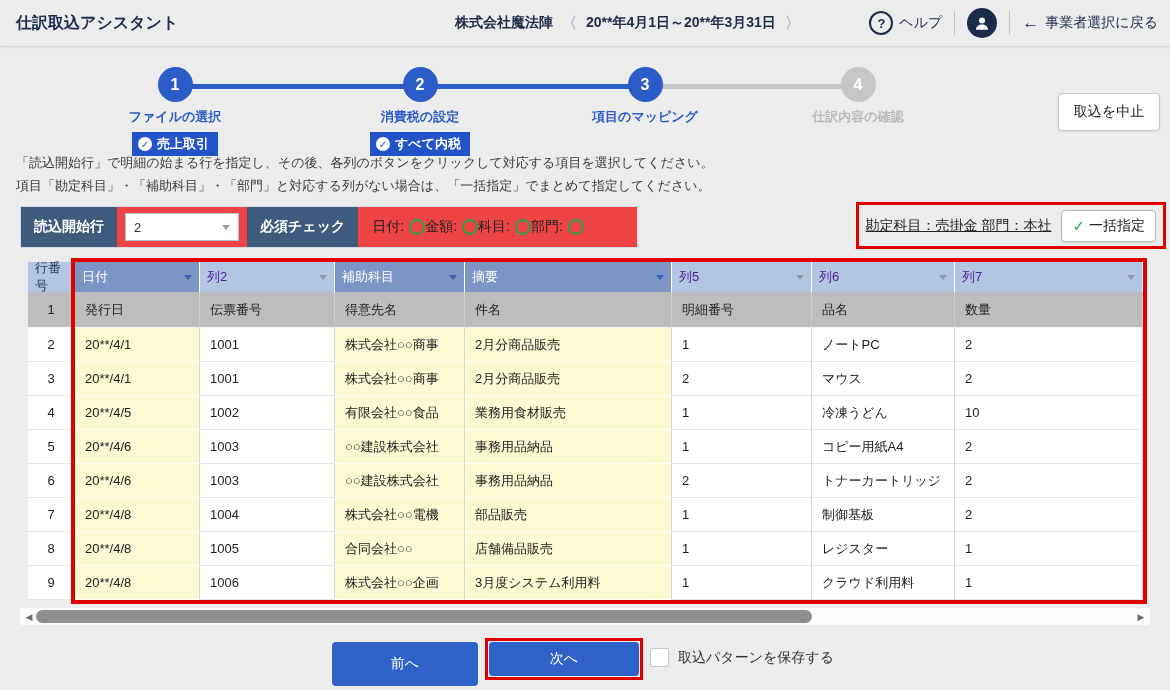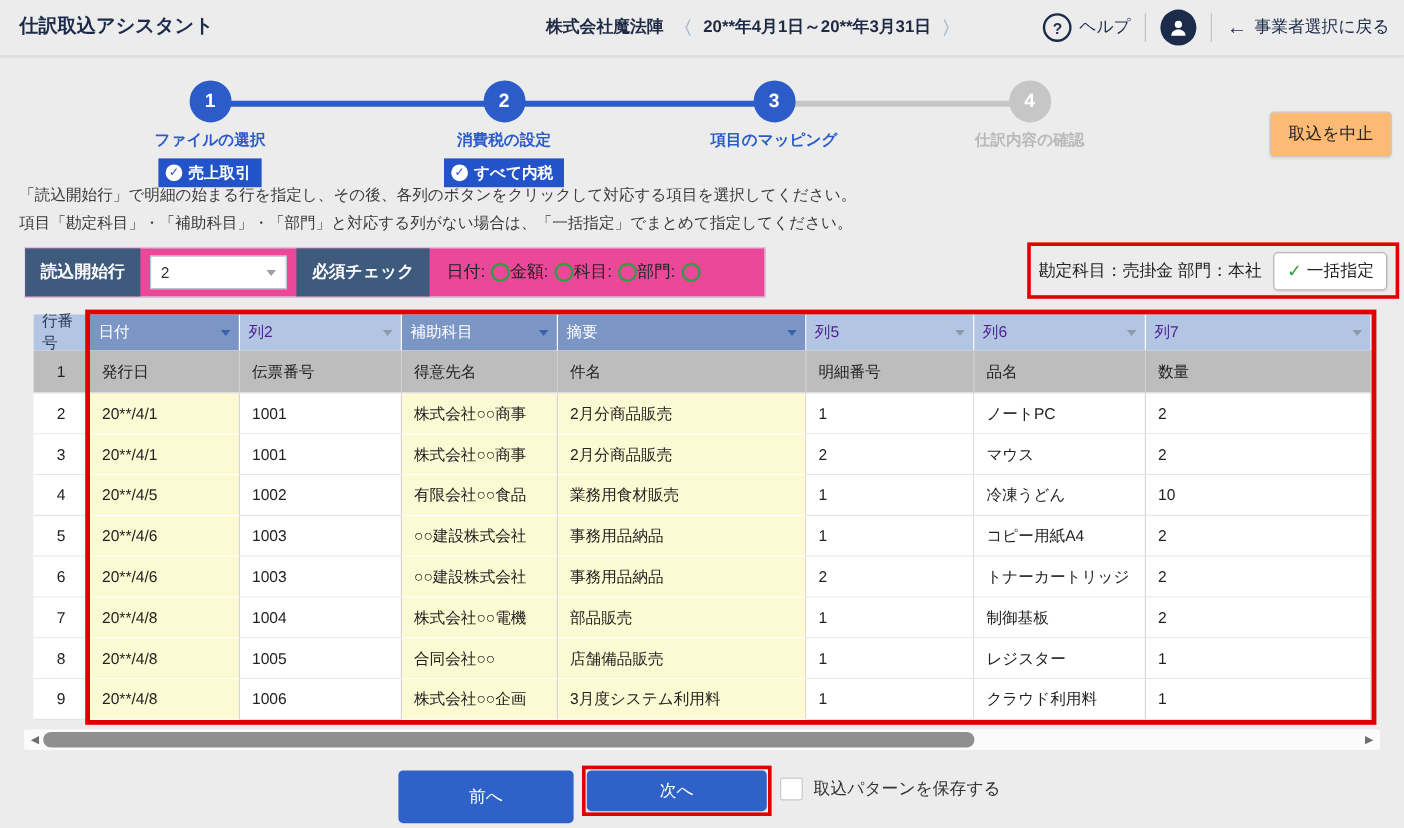--- a/index.html
+++ b/index.html
@@ -45,47 +45,47 @@
   .step-circle.active-blue{background:#2b5cc8;}
   .step-circle.pending{background:#c6c6c6;}
   .step-label{margin-top:6px;font-size:13px;font-weight:bold;color:#2b5cc8;}
   .step-label.pending{color:#b9b9b9;}
   .step-badge{display:inline-flex;align-items:center;gap:5px;margin-top:6px;
     background:#2353c9;color:#fff;font-size:13px;font-weight:bold;
     padding:3px 9px 3px 6px;}
   .badge-check{width:14px;height:14px;border-radius:50%;background:#fff;color:#2353c9;
     display:inline-flex;align-items:center;justify-content:center;font-size:10px;font-weight:bold;}
   .cancel-btn{position:absolute;right:10px;top:38px;width:100px;height:36px;
-    background:#fdba74;border:1px solid #c9c9c9;border-radius:4px;
+    background:#ffffff;border:1px solid #c9c9c9;border-radius:4px;
     font-size:14px;color:#222;display:flex;align-items:center;justify-content:center;
     cursor:pointer;box-shadow:0 1px 2px rgba(0,0,0,.08);}
 
   
   .instructions{position:absolute;left:16px;top:151px;font-size:13px;color:#3a3a3a;line-height:23px;}
 
   
   .controls-left{position:absolute;left:20px;top:206px;height:42px;width:618px;
-    background:#ec4899;border:1px solid #d3dde9;box-sizing:border-box;
+    background:#ef4444;border:1px solid #d3dde9;box-sizing:border-box;
     display:flex;align-items:stretch;}
   .navy-label{background:#3e5a7c;color:#fff;font-size:14px;font-weight:bold;
     display:flex;align-items:center;padding:0 13px;}
   .select-wrap{display:flex;align-items:center;padding:0 8px;}
   .select-box{width:114px;height:28px;background:#fff;border:1px solid #b9c4d2;
     display:flex;align-items:center;justify-content:space-between;
     padding:0 8px;box-sizing:border-box;cursor:pointer;}
   .select-value{font-size:13px;color:#333;}
   .select-caret{width:0;height:0;border-left:4px solid transparent;border-right:4px solid transparent;
     border-top:5px solid #9aa0a8;}
   .indicators{display:flex;align-items:center;gap:0;padding:0 14px;}
   .indicator{display:flex;align-items:center;gap:5px;font-size:14px;color:#222;}
   .green-circle{width:12px;height:12px;border:2px solid #2f9e44;border-radius:50%;display:inline-block;}
 
   .bulk-box{position:absolute;right:4px;top:202px;height:47px;box-sizing:border-box;
     border:3px solid #e00000;display:flex;align-items:center;gap:10px;padding:0 7px;}
-  .bulk-text{font-size:14px;color:#222;}
+  .bulk-text{font-size:14px;color:#222;text-decoration:underline;}
   .bulk-btn{background:#fff;border:1px solid #b5b5b5;border-radius:4px;
     display:inline-flex;align-items:center;gap:4px;padding:6px 10px;
     font-size:14px;color:#222;cursor:pointer;box-shadow:0 1px 1px rgba(0,0,0,.07);}
   .bulk-check{color:#2f9e44;font-weight:bold;font-size:15px;}
 
   
   .data-table{position:absolute;left:28px;top:262px;
     display:grid;grid-template-columns:47px 125px 135px 130px 207px 140px 143px 188px;
     grid-template-rows:30px 36px repeat(8,34px);background:#fff;}
   .th{display:flex;align-items:center;justify-content:space-between;

